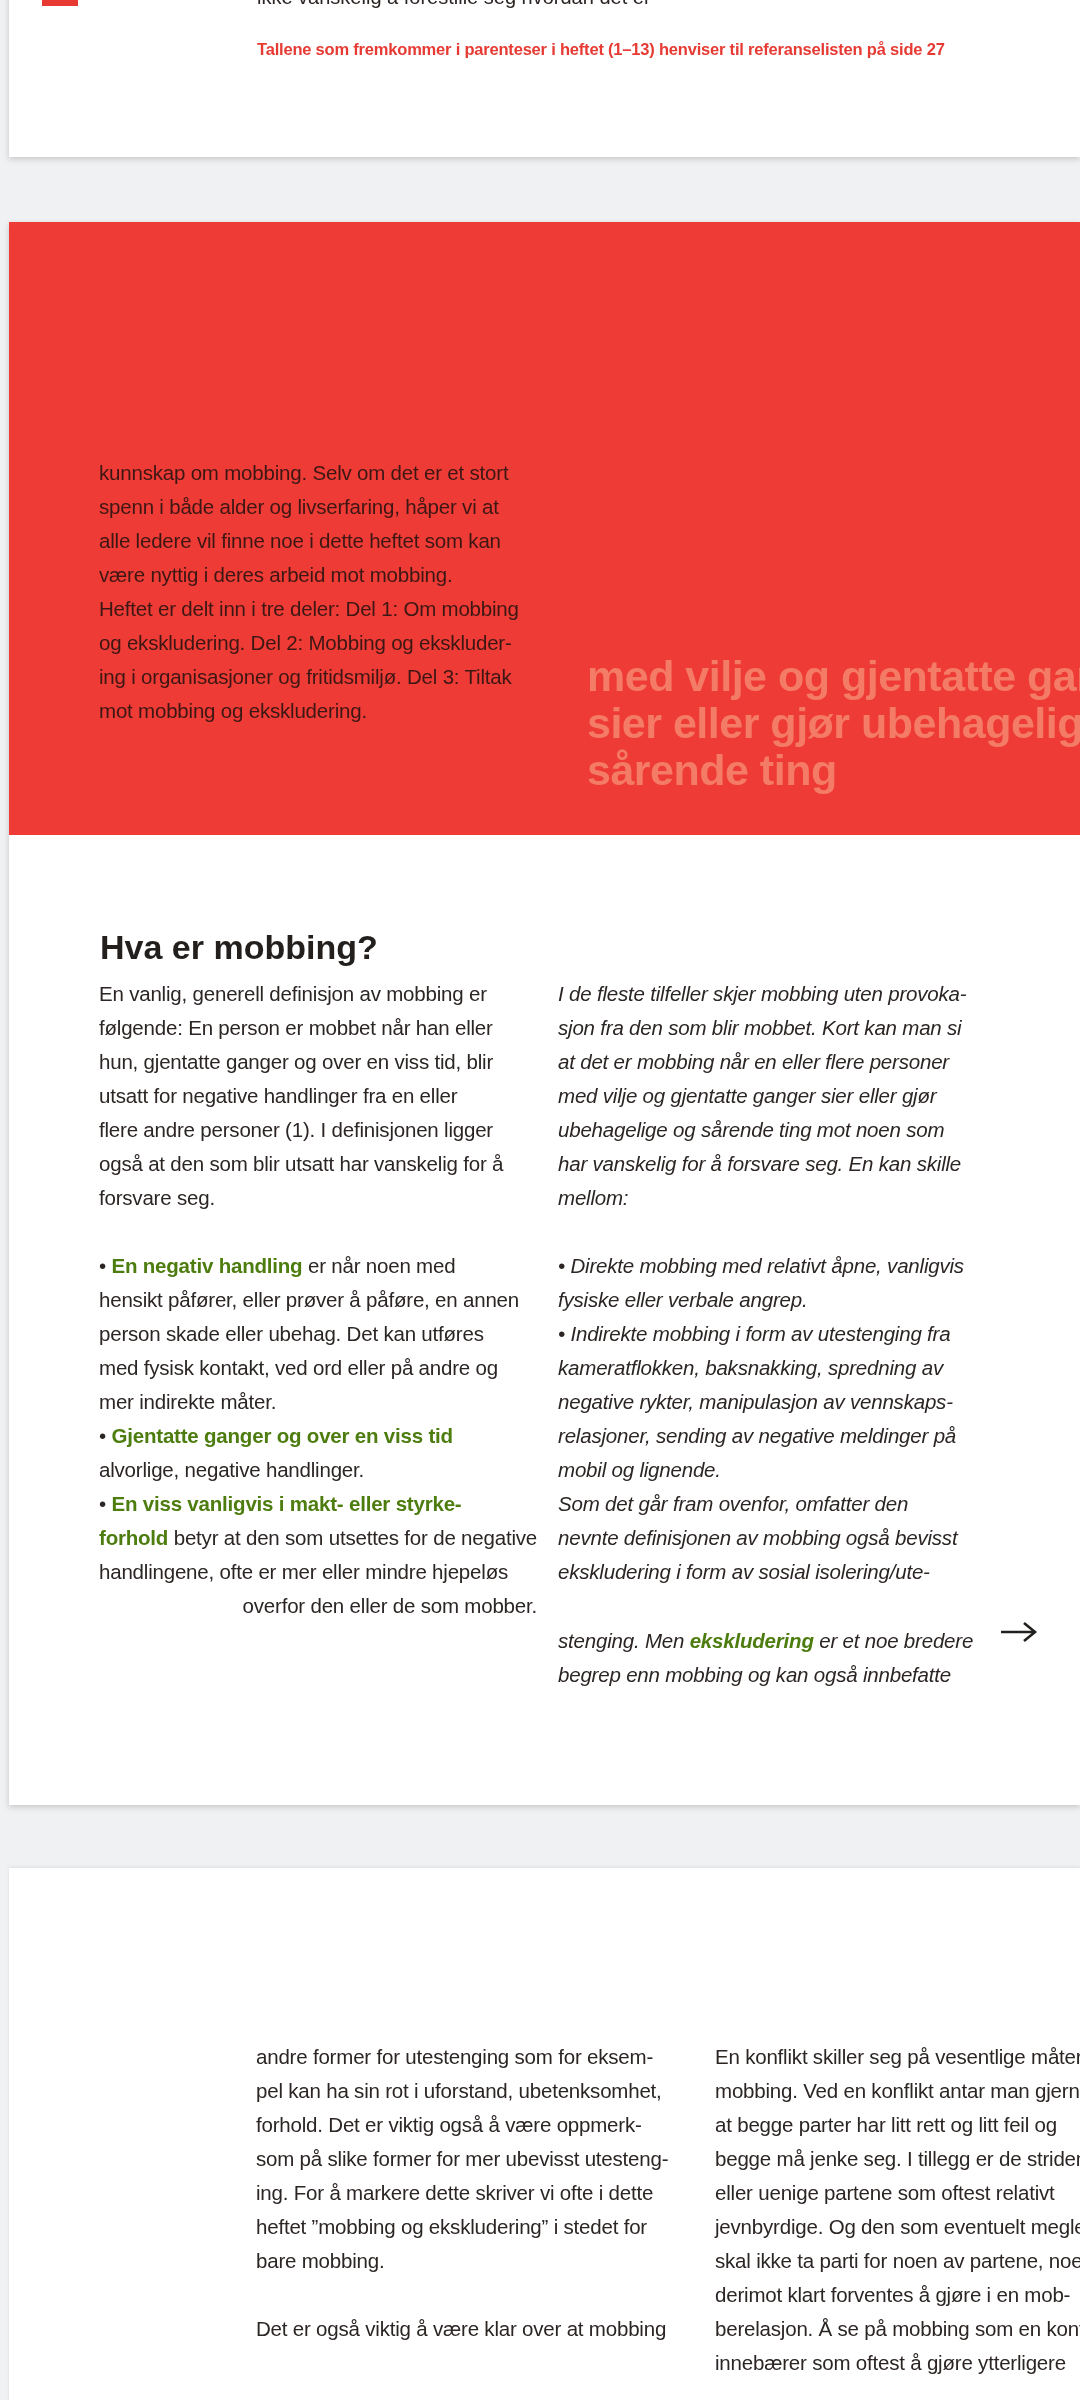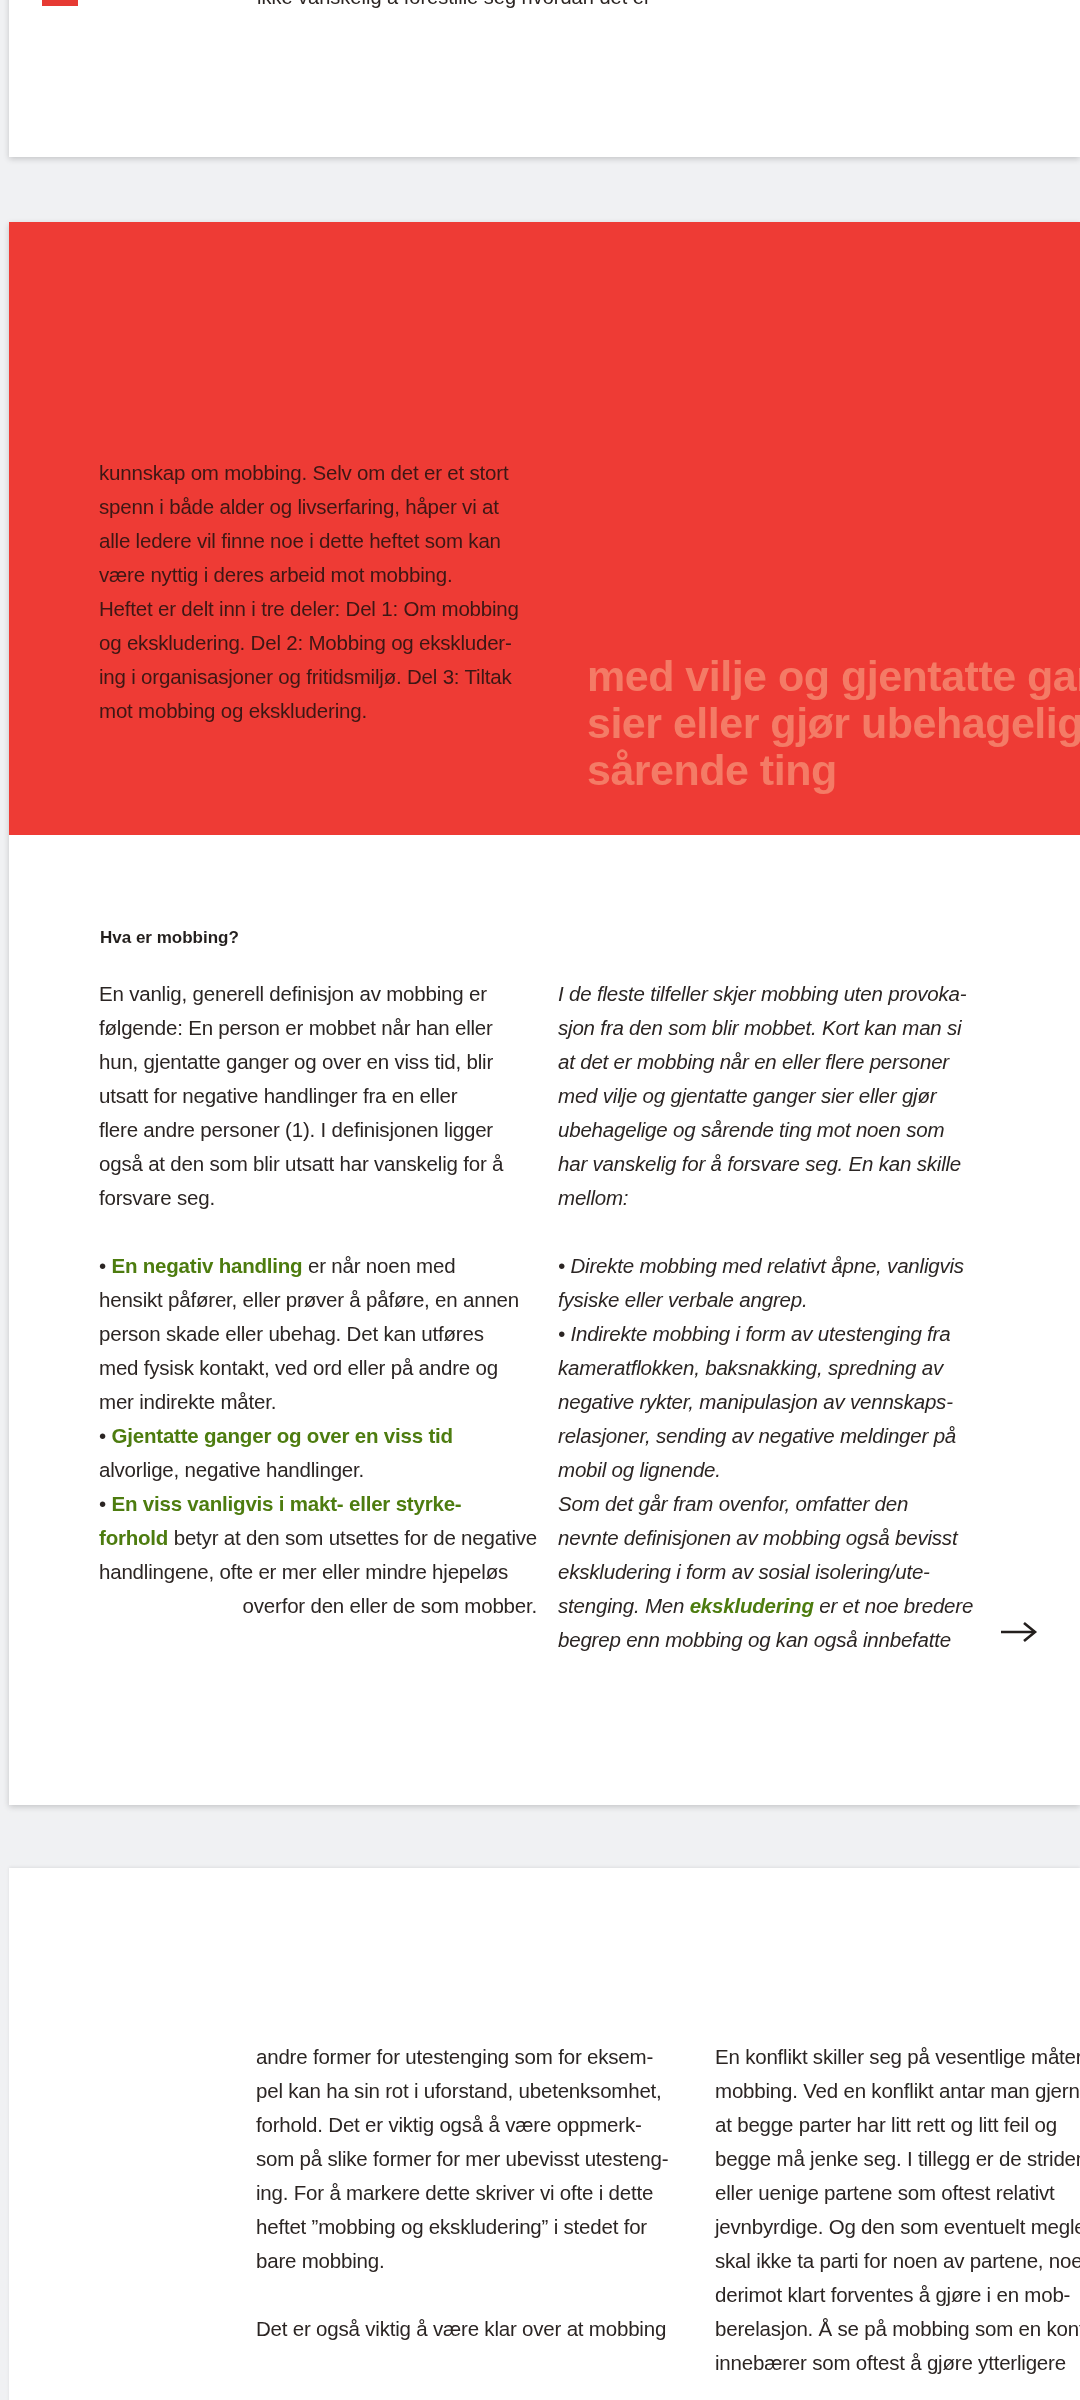--- a/index.html
+++ b/index.html
@@ -12,30 +12,31 @@
   #page3 { top:1868px; height:600px; box-shadow:0 -1px 3px rgba(0,0,0,0.08); }
   .red-block { position:absolute; left:0; top:0; width:100%; height:613px; background:#ee3b35; }
   .abs { position:absolute; }
   .body-text { font-size:20.5px; line-height:34px; letter-spacing:-0.2px; color:#2b2523; white-space:nowrap; }
   .body-text .line { display:block; height:34px; }
   .red-body { color:#3d1714; }
   .red-mark { position:absolute; left:33px; top:0; width:36px; height:26px; background:#e63a33; }
   .top-partial { position:absolute; left:248px; top:-2px; font-size:20px; color:#2b2523; white-space:nowrap; }
   .ref-note { position:absolute; left:248px; top:60px; font-size:16.5px; font-weight:bold; color:#e63a33; white-space:nowrap; letter-spacing:-0.2px; }
   .pull-quote { position:absolute; left:578px; top:431px; font-size:43px; line-height:47px; font-weight:bold; color:#f47b66; white-space:nowrap; letter-spacing:-0.5px; }
-  .section-title { position:absolute; left:91px; top:706px; font-size:17px; font-weight:bold; color:#231f1d; }
+  .section-title { position:absolute; left:91px; top:706px; font-size:34px; font-weight:bold; color:#231f1d; }
   .hl { color:#4d7c0f; font-weight:bold; }
   .arrow { position:absolute; left:990px; top:1398px; width:40px; height:24px; }
 </style>
 </head>
 <body>
 
 <div class="page" id="page1">
   <div class="red-mark" style="top:0;"></div>
   <div class="top-partial" style="top:6px;">ikke vanskelig å forestille seg hvordan det er</div>
+  <div class="ref-note">Tallene som fremkommer i parenteser i heftet (1–13) henviser til referanselisten på side 27</div>
 </div>
 
 <div class="page" id="page2">
   <div class="red-block"></div>
 
   <div class="abs body-text red-body" style="left:90px; top:234px;">
     <span class="line">kunnskap om mobbing. Selv om det er et stort</span>
     <span class="line">spenn i både alder og livserfaring, håper vi at</span>
     <span class="line">alle ledere vil finne noe i dette heftet som kan</span>
     <span class="line">være nyttig i deres arbeid mot mobbing.</span>
@@ -90,21 +91,21 @@
     <span class="line">• Direkte mobbing med relativt åpne, vanligvis</span>
     <span class="line">fysiske eller verbale angrep.</span>
     <span class="line">• Indirekte mobbing i form av utestenging fra</span>
     <span class="line">kameratflokken, baksnakking, spredning av</span>
     <span class="line">negative rykter, manipulasjon av vennskaps-</span>
     <span class="line">relasjoner, sending av negative meldinger på</span>
     <span class="line">mobil og lignende.</span>
     <span class="line">Som det går fram ovenfor, omfatter den</span>
     <span class="line">nevnte definisjonen av mobbing også bevisst</span>
     <span class="line">ekskludering i form av sosial isolering/ute-</span>
-    <span class="line" style="white-space:pre;"><span>stenging. Men </span><span class="hl">ekskludering</span><span> er et noe bredere</span></span>
+    <span class="line" style="white-space:pre;margin-top:35px;"><span>stenging. Men </span><span class="hl">ekskludering</span><span> er et noe bredere</span></span>
     <span class="line">begrep enn mobbing og kan også innbefatte</span>
   </div>
 
   <svg class="arrow" viewBox="0 0 40 24">
     <line x1="2" y1="12" x2="36" y2="12" stroke="#231f1d" stroke-width="2.6"></line>
     <polyline points="25,3 36,12 25,21" fill="none" stroke="#231f1d" stroke-width="2.6"></polyline>
   </svg>
 </div>
 
 <div class="page" id="page3">

